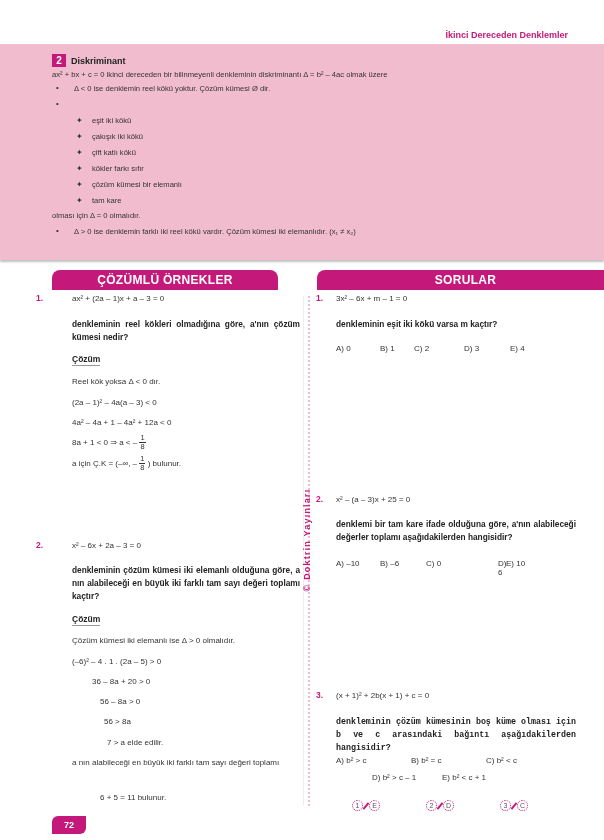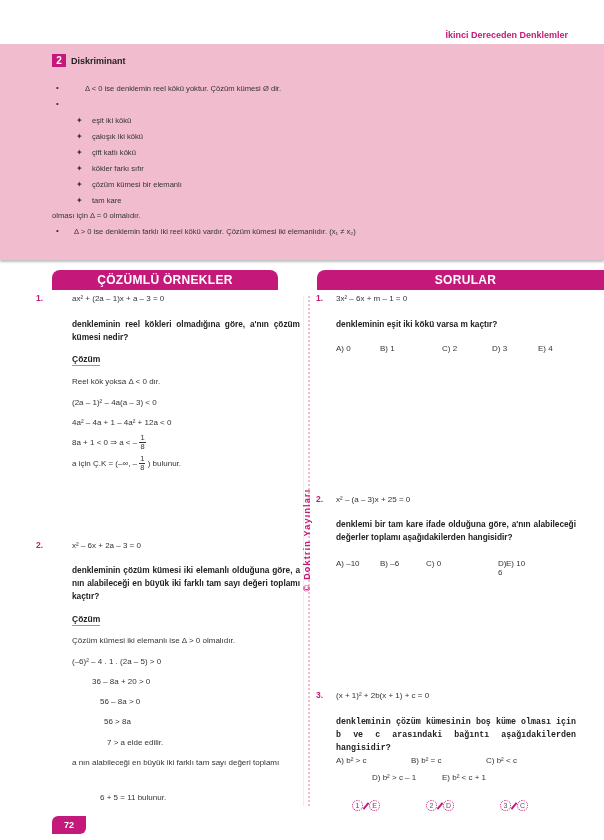--- a/index.html
+++ b/index.html
@@ -47,23 +47,24 @@
 </head>
 <body>
 
 <div class="chapter-title">İkinci Dereceden Denklemler</div>
 
 <div class="pink-box">
   <div class="pb-head">
     <div class="pb-num">2</div>
     <div class="pb-title">Diskriminant</div>
   </div>
+  <div class="pb-line" style="left:52px; top:26px;">ax² + bx + c = 0 ikinci dereceden bir bilinmeyenli denkleminin diskriminantı Δ = b² – 4ac olmak üzere</div>
 
   <div class="bullet" style="left:56px; top:39px;">•</div>
-  <div class="pb-line" style="left:85px; top:40px;">Δ &lt; 0 ise denklemin reel kökü yoktur. Çözüm kümesi Ø dir.</div>
+  <div class="pb-line" style="left:74px; top:40px;">Δ &lt; 0 ise denklemin reel kökü yoktur. Çözüm kümesi Ø dir.</div>
   <div class="bullet" style="left:56px; top:55px;">•</div>
 
   <div class="plus" style="left:76px; top:72px;">✦</div>
   <div class="pb-line" style="left:92px; top:72px;">eşit iki kökü</div>
   <div class="plus" style="left:76px; top:88px;">✦</div>
   <div class="pb-line" style="left:92px; top:88px;">çakışık iki kökü</div>
   <div class="plus" style="left:76px; top:104px;">✦</div>
   <div class="pb-line" style="left:92px; top:104px;">çift katlı kökü</div>
   <div class="plus" style="left:76px; top:120px;">✦</div>
   <div class="pb-line" style="left:92px; top:120px;">kökler farkı sıfır</div>
@@ -118,21 +119,21 @@
 <div class="step" style="left:104px; top:717px;">56 &gt; 8a</div>
 <div class="step" style="left:107px; top:738px;">7 &gt; a elde edilir.</div>
 <div class="para" style="left:72px; top:756px; width:230px;">a nın alabileceği en büyük iki farklı tam sayı değeri toplamı</div>
 <div class="step" style="left:100px; top:793px;">6 + 5 = 11 bulunur.</div>
 
 <div class="qnum" style="left:316px; top:293px;">1.</div>
 <div class="eq" style="left:336px; top:294px;text-align:center;">3x² – 6x + m – 1 = 0</div>
 <div class="qtext" style="left:336px; top:318px; width:240px;">denkleminin eşit iki kökü varsa m kaçtır?</div>
 <div class="options" style="left:336px; top:344px;">
   <span style="width:44px;">A) 0</span>
-  <span style="width:62px;">B) 1</span>
+  <span style="width:34px;">B) 1</span>
   <span style="width:50px;">C) 2</span>
   <span style="width:46px;">D) 3</span>
   <span>E) 4</span>
 </div>
 
 <div class="qnum" style="left:316px; top:494px;">2.</div>
 <div class="eq" style="left:336px; top:495px;">x² – (a – 3)x + 25 = 0</div>
 <div class="qtext" style="left:336px; top:518px; width:240px;">denklemi bir tam kare ifade olduğuna göre, a'nın alabileceği değerler toplamı aşağıdakilerden hangisidir?</div>
 <div class="options" style="left:336px; top:559px;">
   <span style="width:44px;">A) –10</span>

